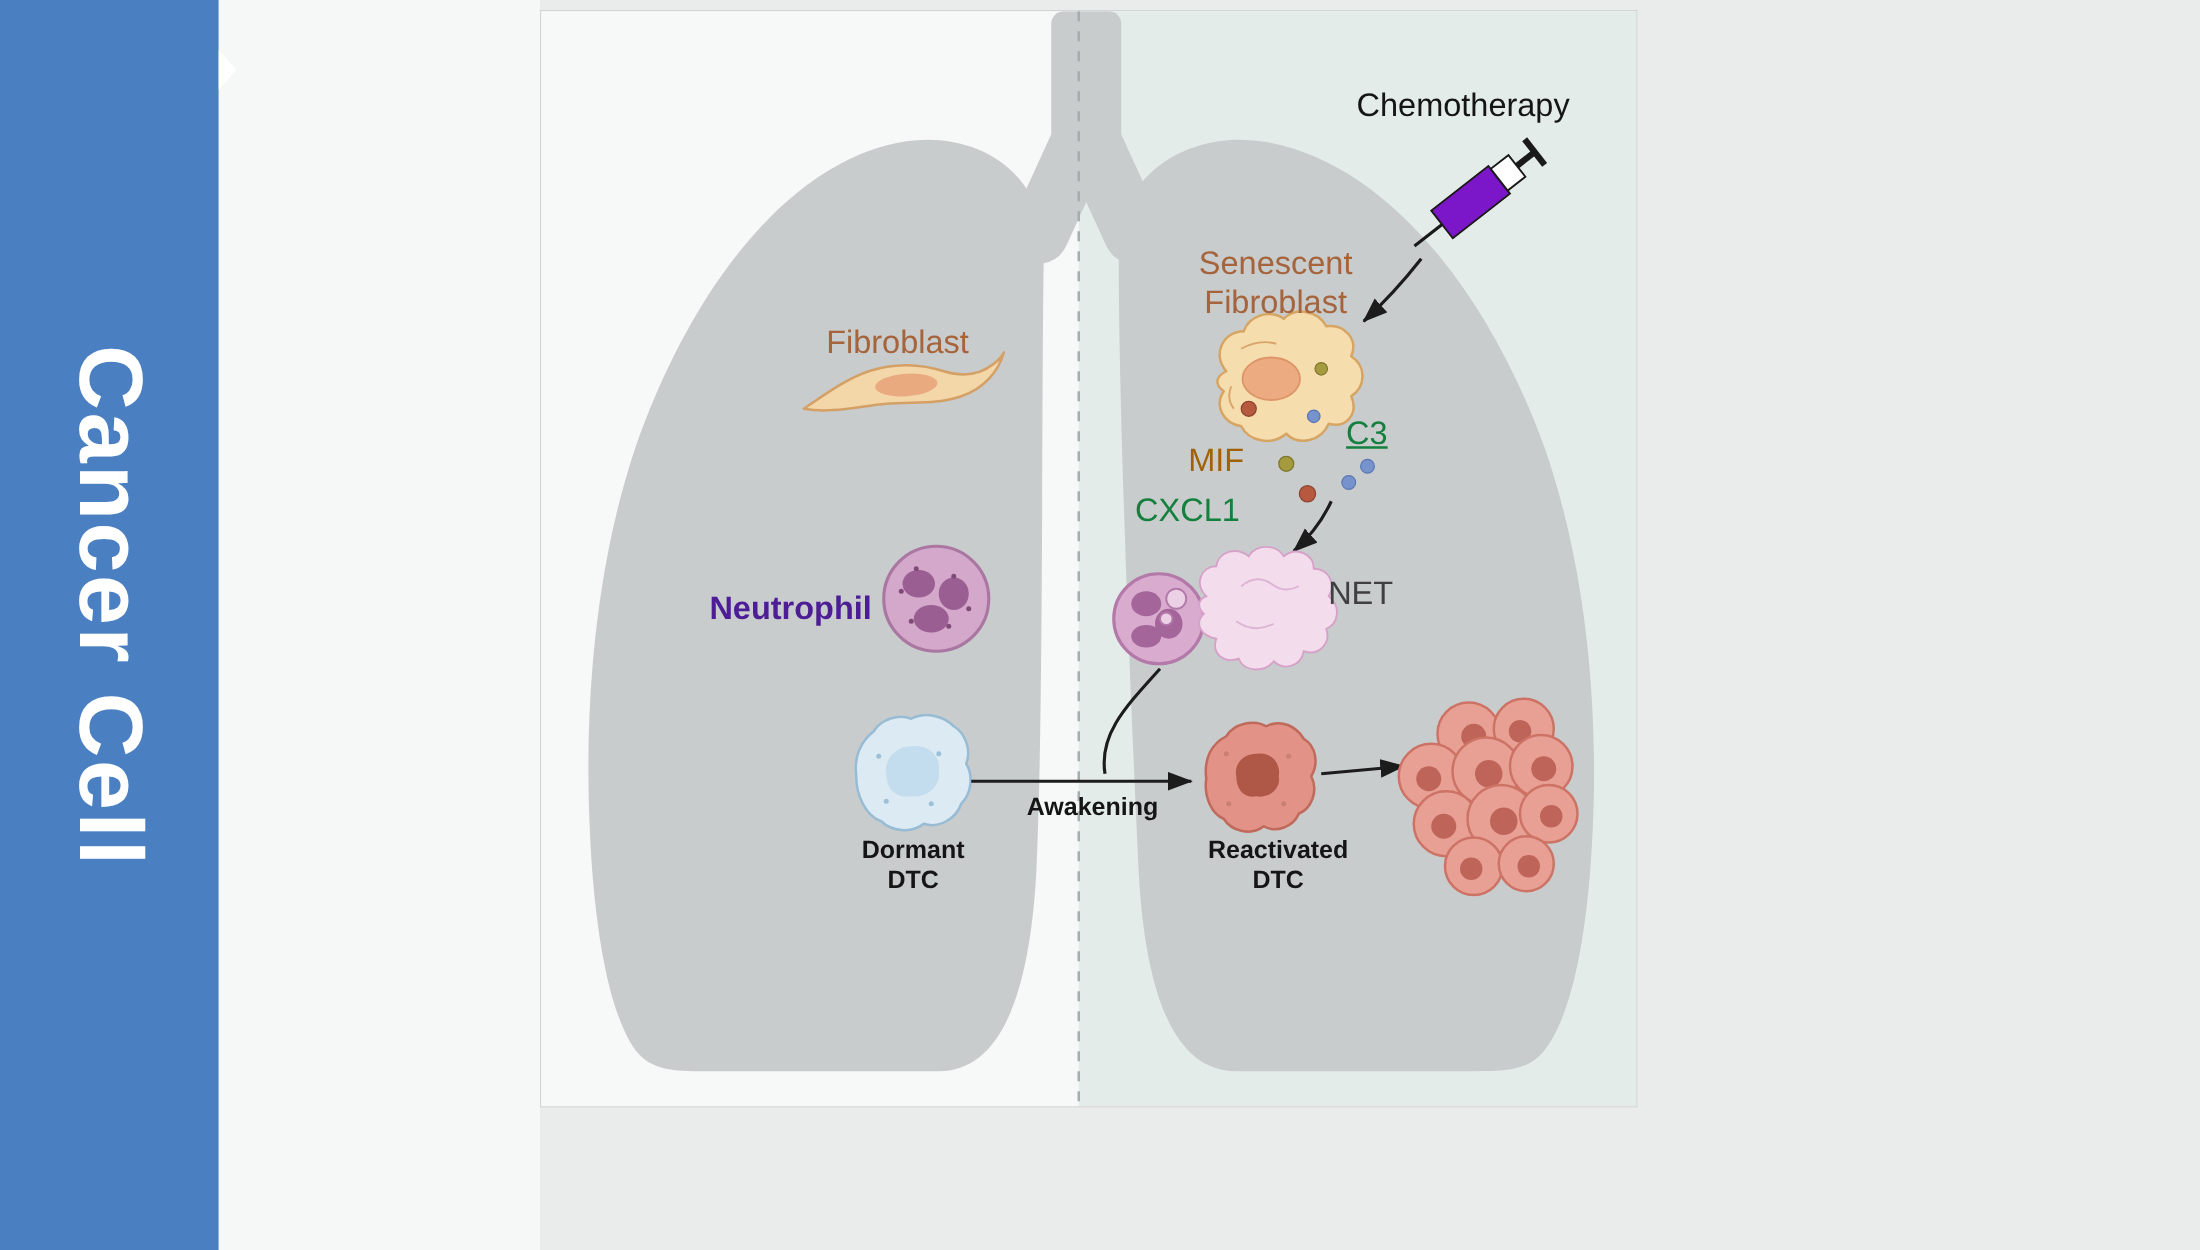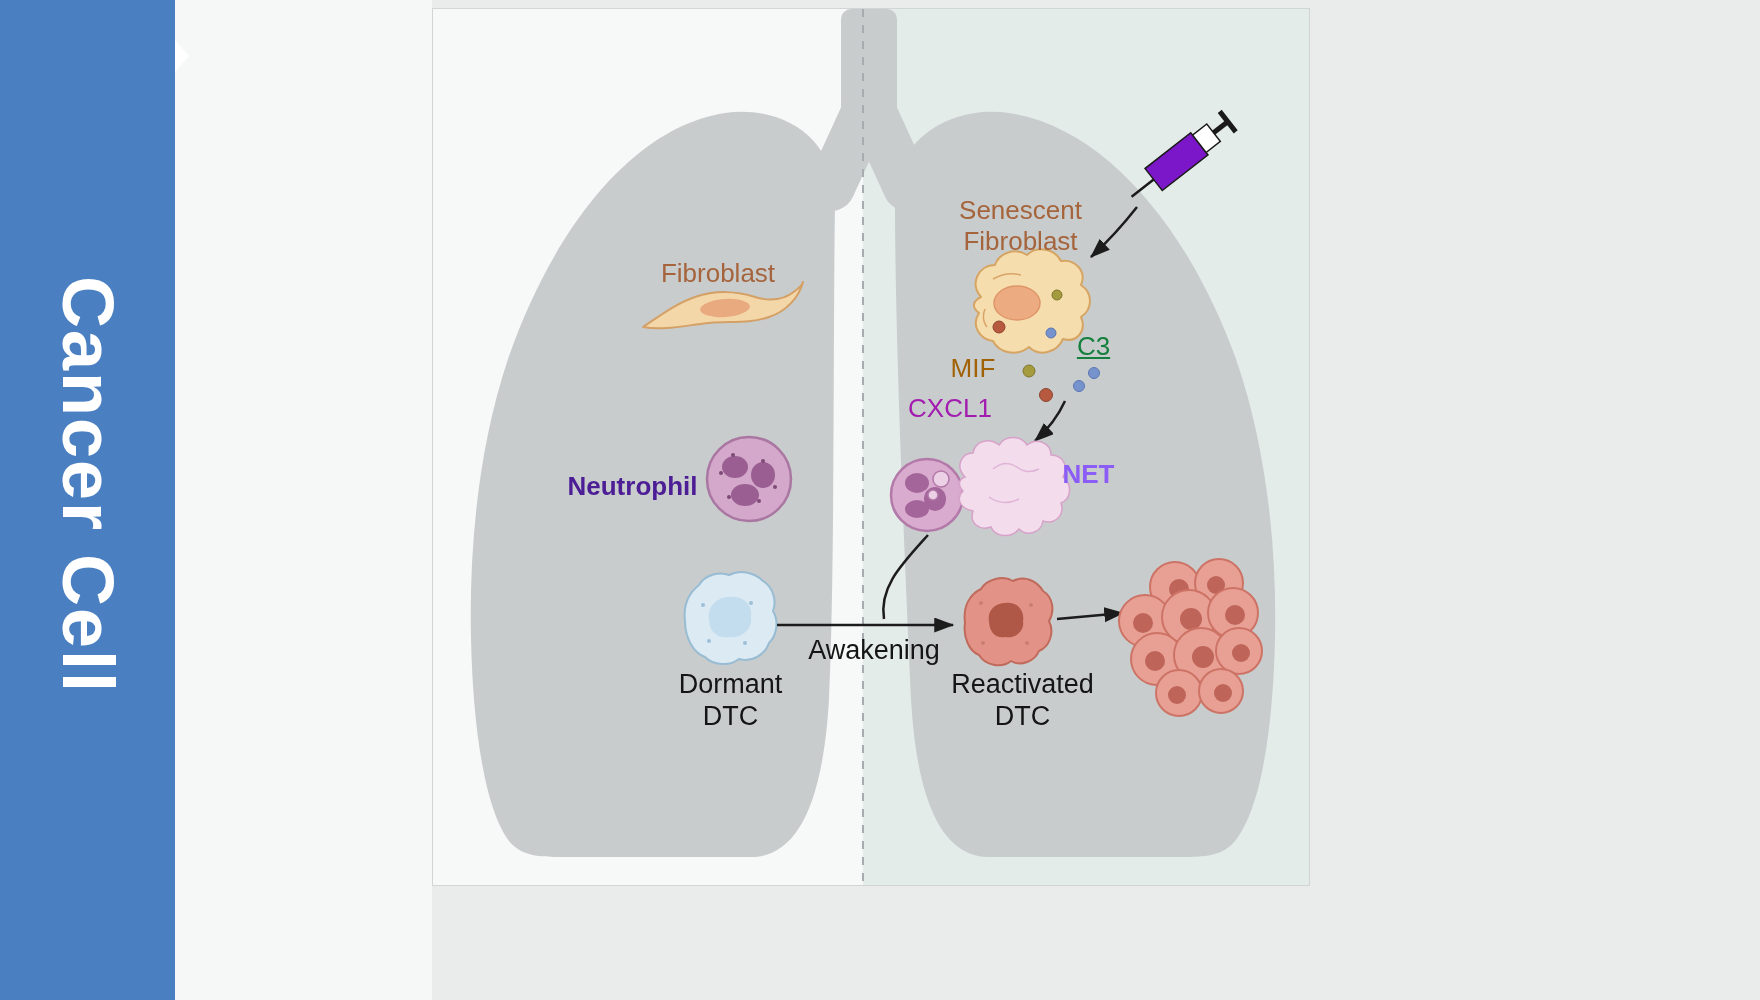--- a/index.html
+++ b/index.html
@@ -29,26 +29,26 @@
   }
   .figure-panel {
     position:absolute; left:432px; top:8px; width:876px; height:876px;
     border:1px solid #d2d5d5; background:#f7f8f8;
   }
   .figure-panel svg { position:absolute; left:0; top:0; }
   .lbl {
     position:absolute; white-space:pre-line; text-align:center; line-height:1.18;
     font-size:26px; color:#151515;
   }
-  .lbl-bold { font-weight:normal; font-size:27px; }
+  .lbl-bold { font-weight:bold; font-size:20px; }
   .c-brown  { color:#a5643c; }
   .c-olive  { color:#a16207; }
-  .c-rust   { color:#a21caf; }
+  .c-rust   { color:#15803d; }
   .c-blue   { color:#15803d;text-decoration:underline; }
-  .c-magenta{ color:#8b5cf6; font-weight:bold; }
+  .c-magenta{ color:#404040; font-weight:normal; }
   .c-plum   { color:#4c1d95; font-weight:bold; }
 </style>
 </head>
 <body>
 
 <div class="banner">
   <div class="banner-title">Cancer Cell</div>
 </div>
 <div class="left-strip"></div>
 <div class="banner-notch"></div>
@@ -235,20 +235,21 @@
 
     <g transform="translate(697,189) rotate(-38)">
       <line x1="2" y1="0" x2="30" y2="0" stroke="#1a1a1a" stroke-width="2.5"></line>
       <rect x="30" y="-14" width="58" height="28" fill="#7c16c9" stroke="#1a1a1a" stroke-width="1.5"></rect>
       <rect x="88" y="-11" width="18" height="22" fill="#ffffff" stroke="#1a1a1a" stroke-width="1.5"></rect>
       <line x1="106" y1="0" x2="124" y2="0" stroke="#1a1a1a" stroke-width="5"></line>
       <line x1="124" y1="-13" x2="124" y2="13" stroke="#1a1a1a" stroke-width="5"></line>
     </g>
   </svg>
 
+  <div class="lbl" style="left:605px; top:60px; width:265px;">Chemotherapy</div>
   <div class="lbl c-brown" style="left:462px; top:186px; width:215px;padding-left:18px;">Senescent
 Fibroblast</div>
   <div class="lbl c-blue" style="left:633px; top:322px; width:55px;">C3</div>
   <div class="lbl c-olive" style="left:505px; top:344px; width:70px;">MIF</div>
   <div class="lbl c-rust" style="left:462px; top:384px; width:110px;">CXCL1</div>
   <div class="lbl c-magenta" style="left:618px; top:450px; width:75px;">NET</div>
   <div class="lbl c-brown" style="left:205px; top:249px; width:160px;">Fibroblast</div>
   <div class="lbl c-plum" style="left:122px; top:462px; width:155px;">Neutrophil</div>
   <div class="lbl lbl-bold" style="left:210px; top:660px; width:175px;">Dormant
 DTC</div>

